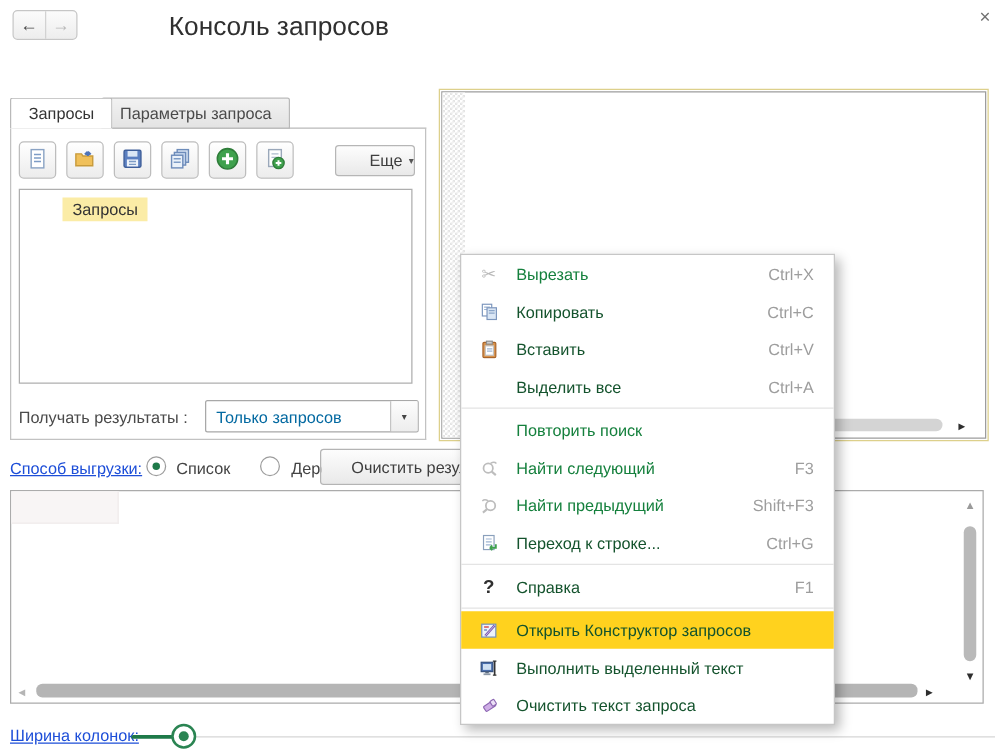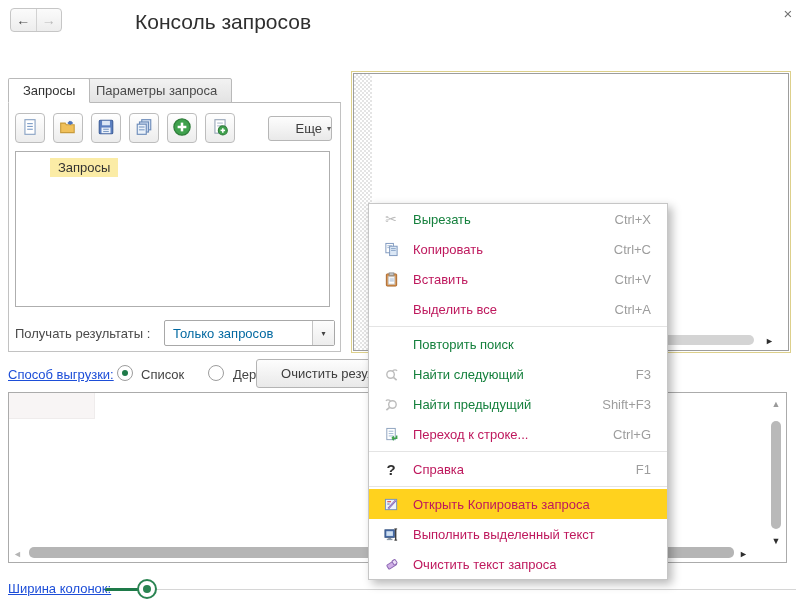--- a/index.html
+++ b/index.html
@@ -87,21 +87,21 @@
   .slider-track-rest { position:absolute; left:148px; top:11px; width:640px; height:1px; background:#d6d6d6; }
   .slider-thumb { position:absolute; left:129px; top:1px; width:20px; height:20px; border-radius:50%;
     background:#fff; border:2px solid #2a8452; }
   .slider-thumb .dot { position:absolute; left:4px; top:4px; width:8px; height:8px; border-radius:50%; background:#2a8452; }
 
   
   .menu { left:368px; top:203px; width:300px; background:#fff; border:1px solid #c6c6c6;
     box-shadow:4px 4px 9px rgba(0,0,0,.28); z-index:10; }
   .mi { height:30px; display:flex; align-items:center; position:relative; }
   .mi .ic { width:20px; margin-left:12px; display:flex; align-items:center; justify-content:center; }
-  .mi .lbl { margin-left:12px; color:#be185d; }
+  .mi .lbl { margin-left:12px; color:#14532d; }
   .mi .sc { position:absolute; right:16px; color:#9d9d9d; }
   .mi.disabled .lbl { color:#15803d; }
   .mi.hl { background:#ffd21e; }
   .msep { height:1px; background:#e4e4e4; margin:2px 0; }
   .glyph-gray { color:#b9b9b9; font-size:14px; }
   .glyph-q { color:#2f2f2f; font-size:15px; font-weight:bold; }
 </style>
 </head>
 <body>
 
@@ -344,21 +344,21 @@
   <div class="mi hl">
     <span class="ic">
       <svg width="15" height="15" viewBox="0 0 16 16">
           <rect x="1.5" y="2.5" width="12" height="11" fill="#eef3fa" stroke="#6f8fc0"></rect>
           <line x1="3.5" y1="5" x2="7.5" y2="5" stroke="#d95050" stroke-width="1.3"></line>
           <line x1="3.5" y1="7.5" x2="6" y2="7.5" stroke="#6f8fc0" stroke-width="1.3"></line>
           <line x1="12.5" y1="3.5" x2="4.5" y2="12.5" stroke="#7a5ab0" stroke-width="2"></line>
           <line x1="12.5" y1="3.5" x2="4.5" y2="12.5" stroke="#c9b7e6" stroke-width="0.8"></line>
         </svg>
     </span>
-    <span class="lbl">Открыть Копировать запроса</span>
+    <span class="lbl">Открыть Конструктор запросов</span>
     <span class="sc"></span>
   </div>
 
   <div class="mi">
     <span class="ic">
       <svg width="15" height="15" viewBox="0 0 16 16">
           <rect x="1" y="3" width="10" height="8" fill="#4a6fae" stroke="#33507e"></rect>
           <rect x="2.5" y="4.5" width="7" height="5" fill="#cfe0f2"></rect>
           <rect x="4.5" y="11" width="3" height="1.5" fill="#5b6b80"></rect>
           <rect x="3" y="12.5" width="6" height="1.5" fill="#8b97a6"></rect>

